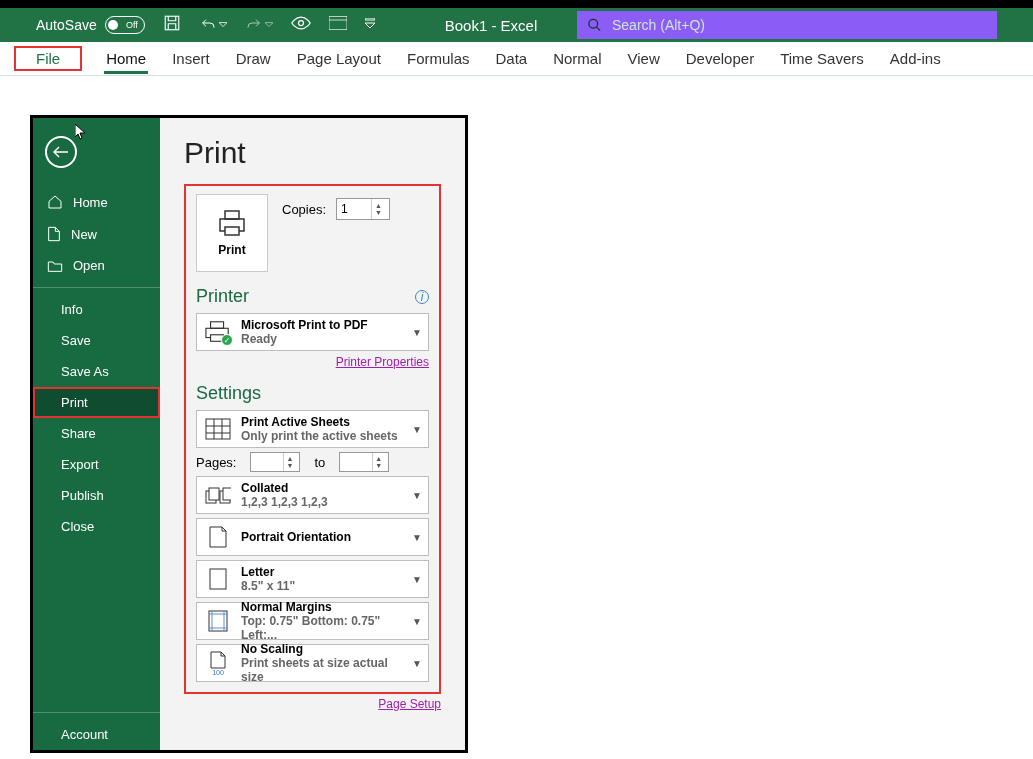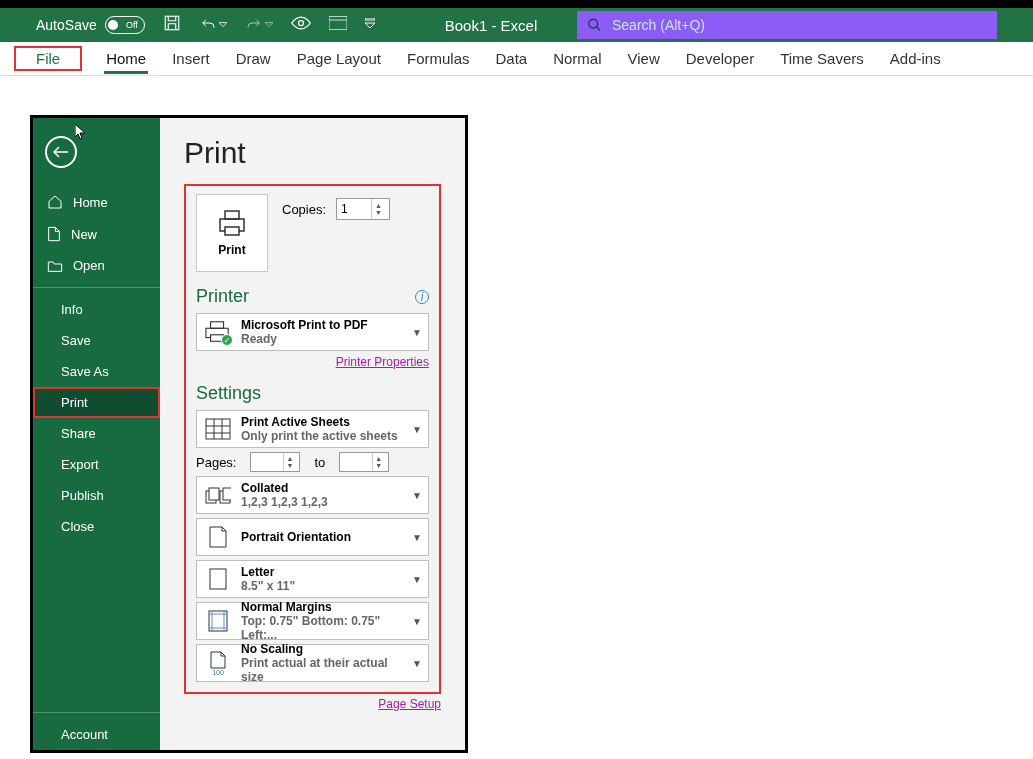--- a/index.html
+++ b/index.html
@@ -354,21 +354,21 @@
 
       <div class="combo">
         <div class="ico" style="flex-direction:column;gap:0">
           <svg width="16" height="18" viewBox="0 0 16 18" stroke="#333" fill="none">
               <path d="M1 1h10l4 4v12H1zM11 1v4h4"></path>
             </svg>
           <span style="font-size:7px;color:#2e74c4">100</span>
         </div>
         <div class="labels">
           <span>No Scaling</span>
-          <span style="color:#666">Print actual at their actual size</span>
+          <span style="color:#666">Print sheets at size actual size</span>
         </div>
         <span class="chev">▼</span>
       </div>
 
     </div>
     <a class="link" style="margin-top:3px">Page Setup</a>
   </div>
 </div>
 
 </body></html>

